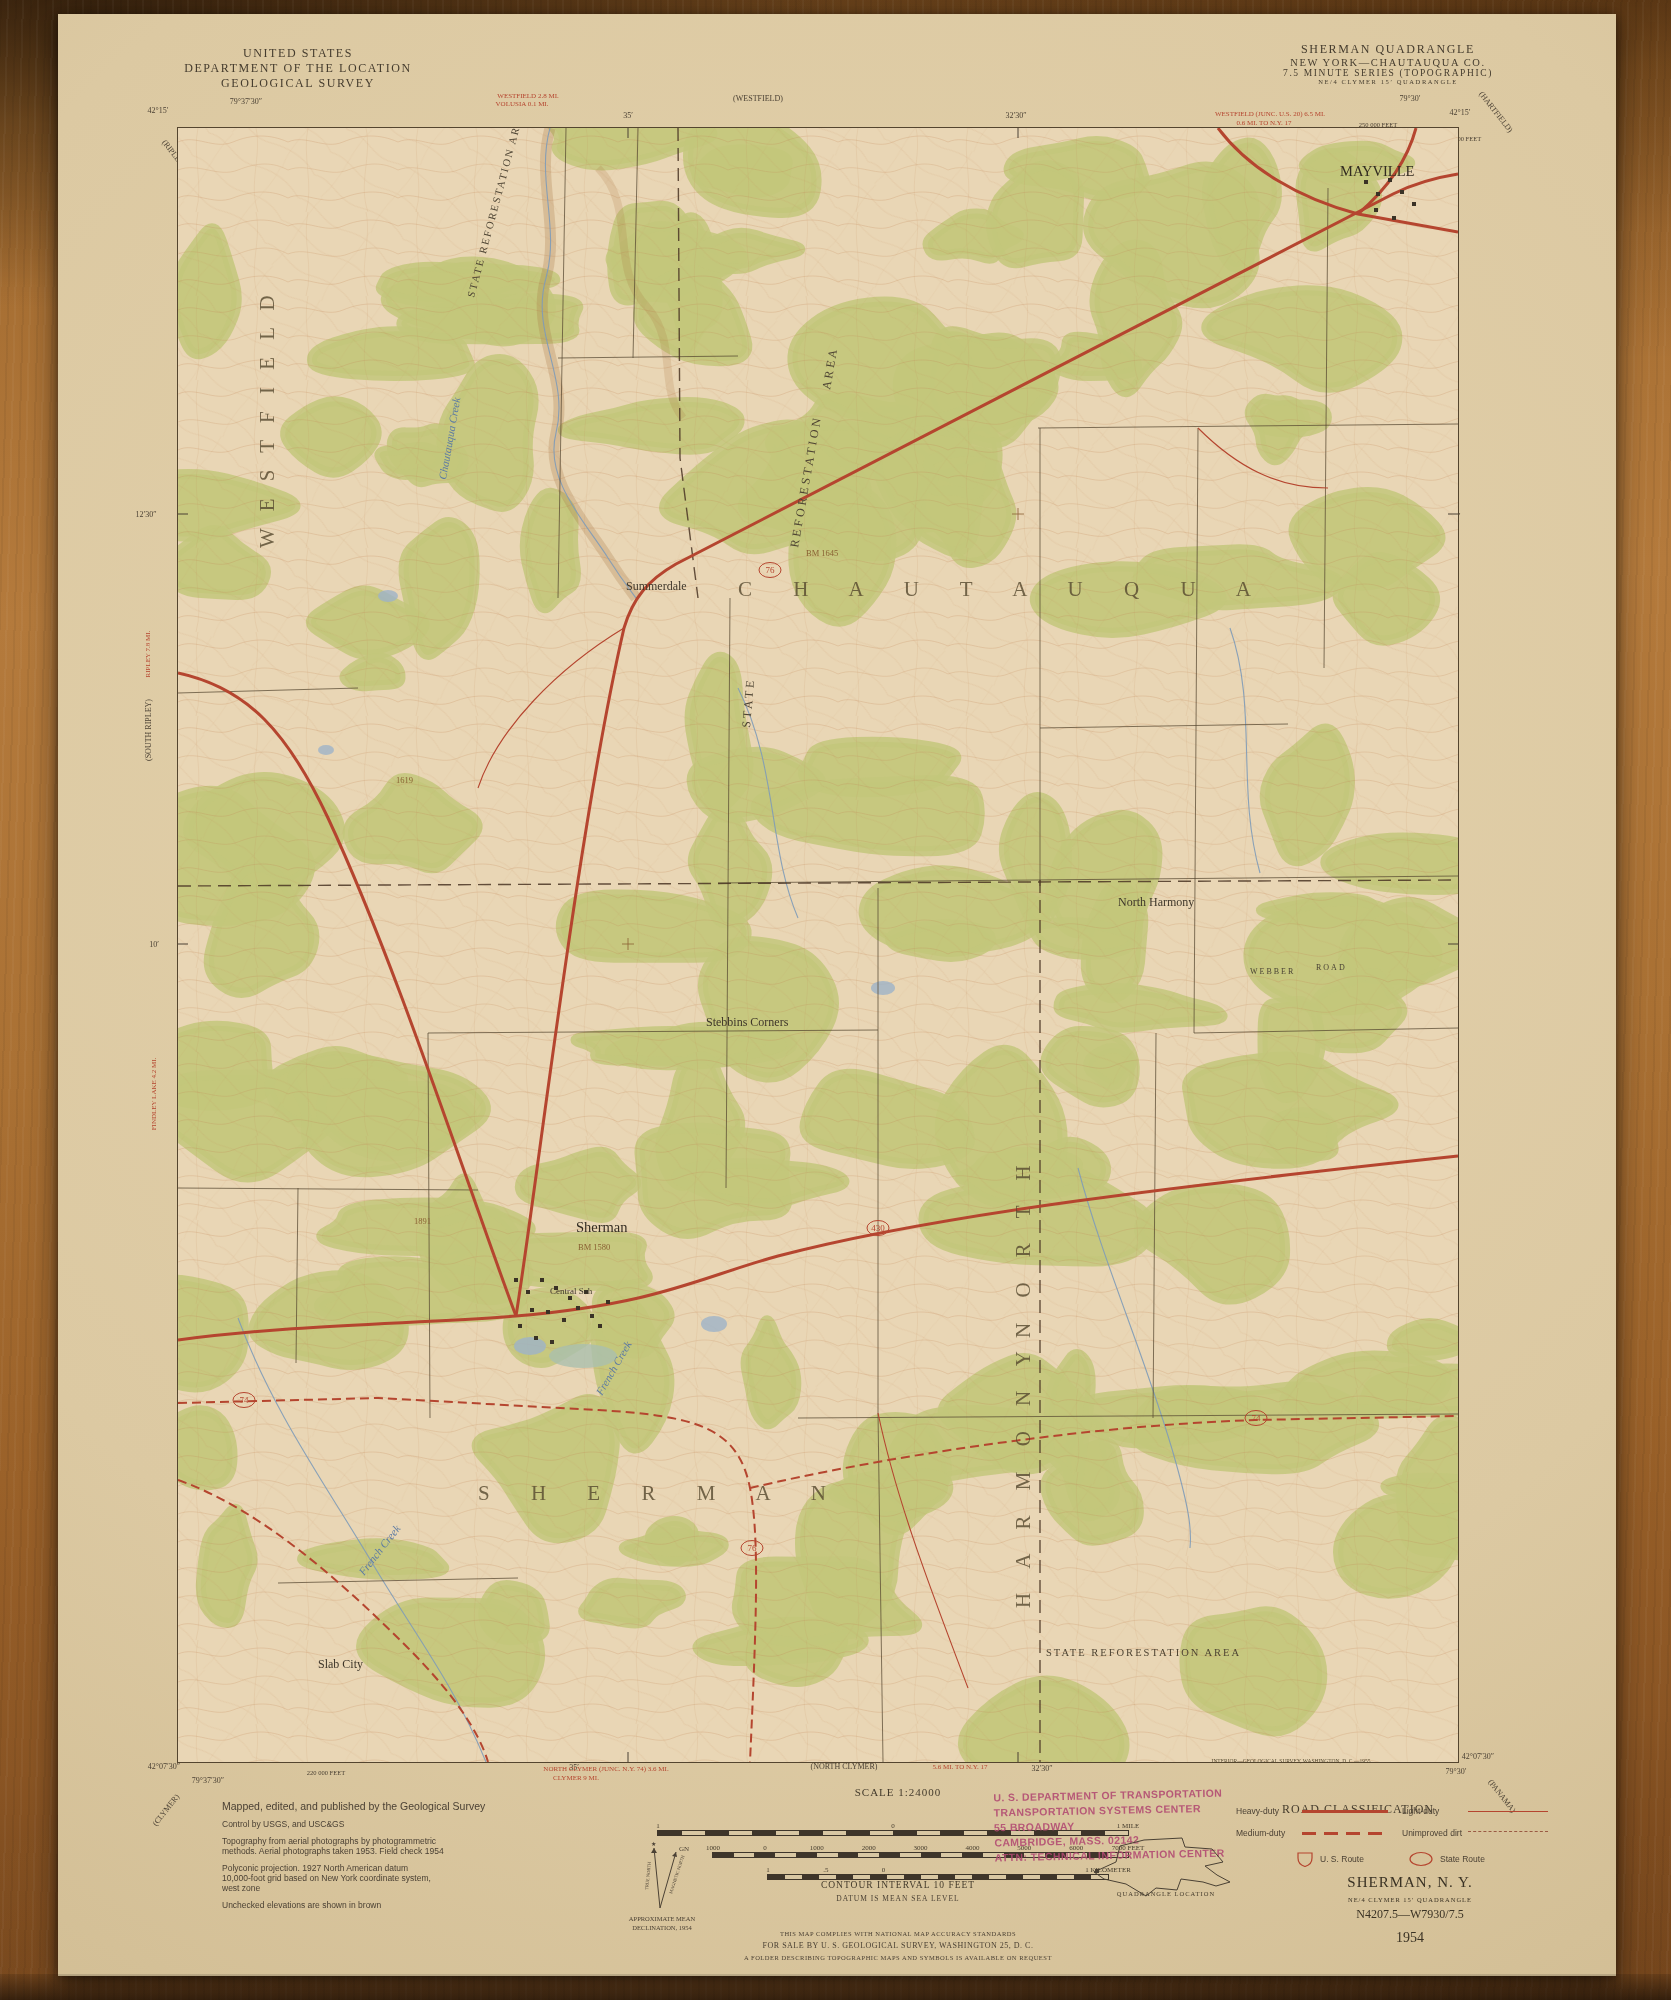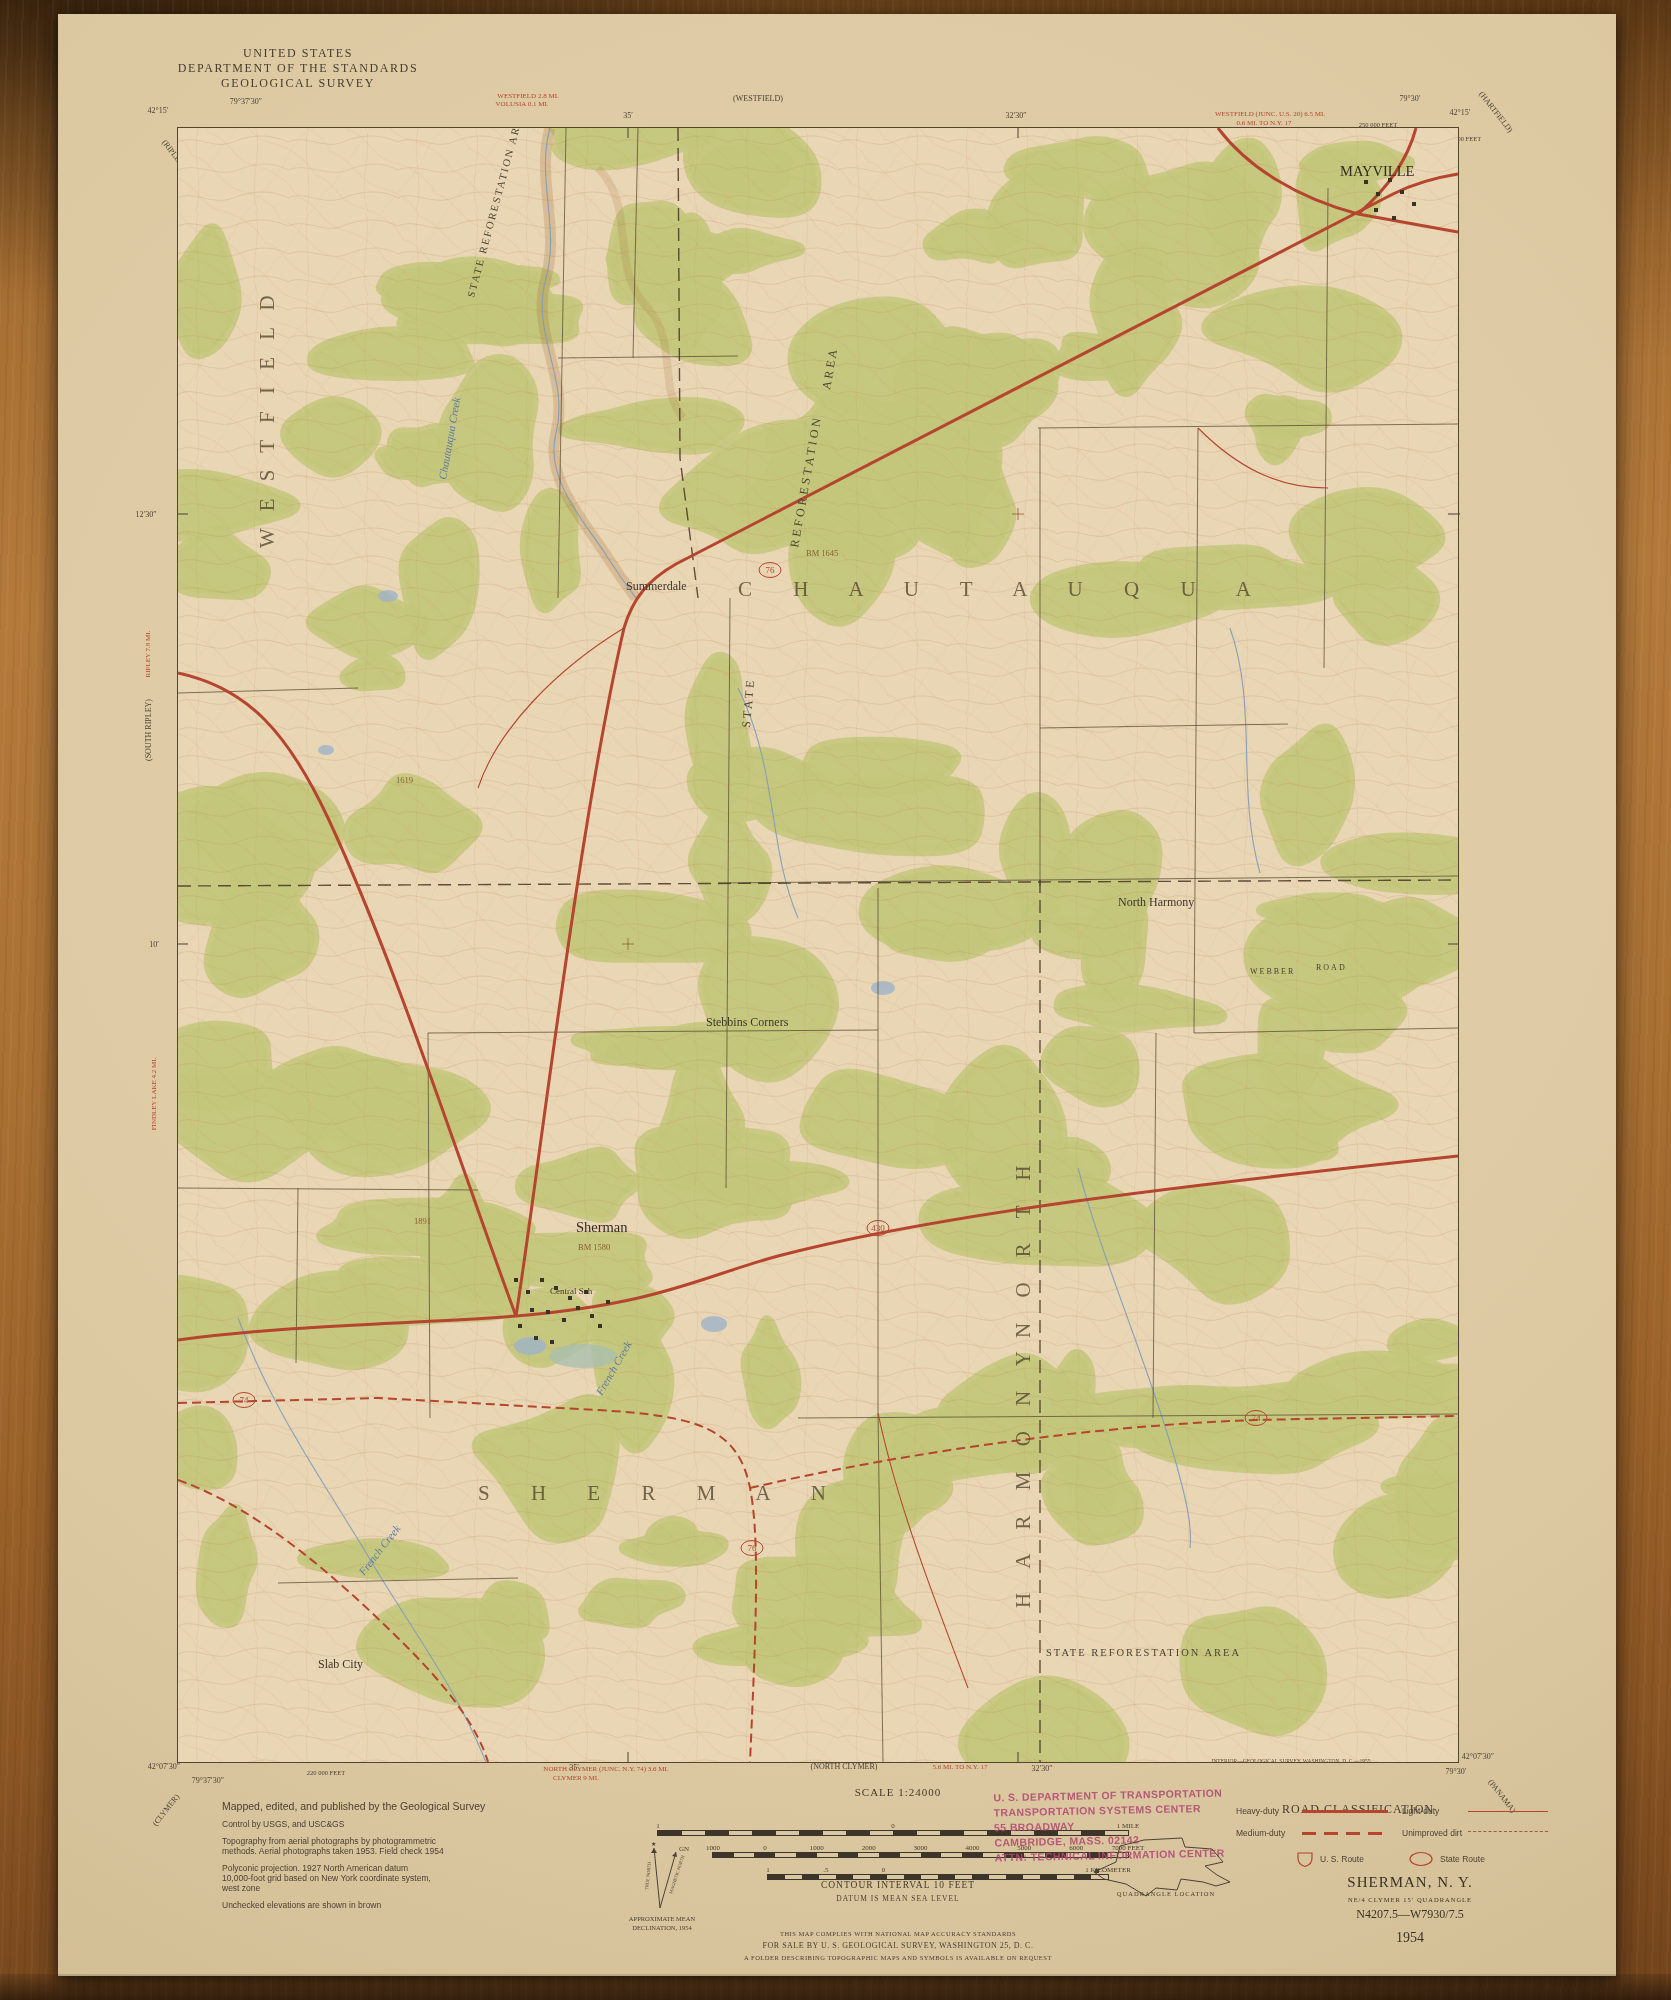--- a/index.html
+++ b/index.html
@@ -66,22 +66,28 @@
   .decl-cap div{line-height:9px;}
 </style>
 </head>
 <body>
 
 <div class="stage">
   <div class="paper">
 
     <div class="hblock" style="left:90px;top:32px;width:300px;">
       <div style="font-size:12px;">UNITED STATES</div>
-      <div style="font-size:12px;">DEPARTMENT OF THE STANDARDS</div>
+      <div style="font-size:12px;">DEPARTMENT OF THE LOCATION</div>
       <div style="font-size:12px;">GEOLOGICAL SURVEY</div>
+    </div>
+    <div class="hblock" style="left:1160px;top:28px;width:340px;">
+      <div style="font-size:12px;">SHERMAN QUADRANGLE</div>
+      <div style="font-size:10.5px;">NEW YORK—CHAUTAUQUA CO.</div>
+      <div style="font-size:9.5px;">7.5 MINUTE SERIES (TOPOGRAPHIC)</div>
+      <div style="font-size:6.5px;">NE/4 CLYMER 15′ QUADRANGLE</div>
     </div>
 
     <div id="margin-items">
         <span class="mi" style="left: 188px; top: 87px;">79°37′30″</span>
         <span class="mi" style="left: 100px; top: 96px;">42°15′</span>
         <span class="mi" style="left: 1352px; top: 84px;">79°30′</span>
         <span class="mi" style="left: 1402px; top: 98px;">42°15′</span>
         <span class="mi" style="left: 106px; top: 1752px;">42°07′30″</span>
         <span class="mi" style="left: 150px; top: 1766px;">79°37′30″</span>
         <span class="mi" style="left: 1420px; top: 1742px;">42°07′30″</span>

